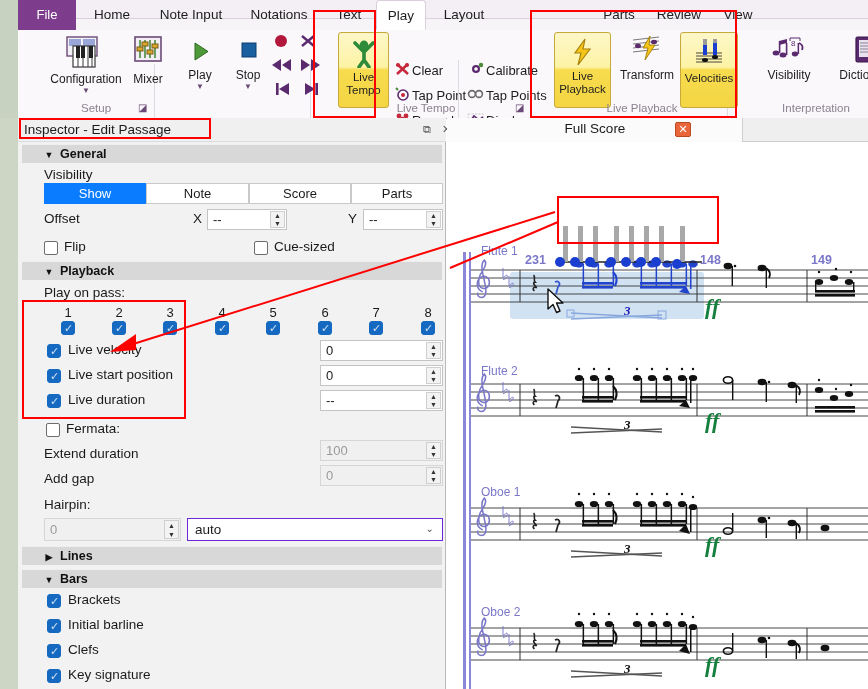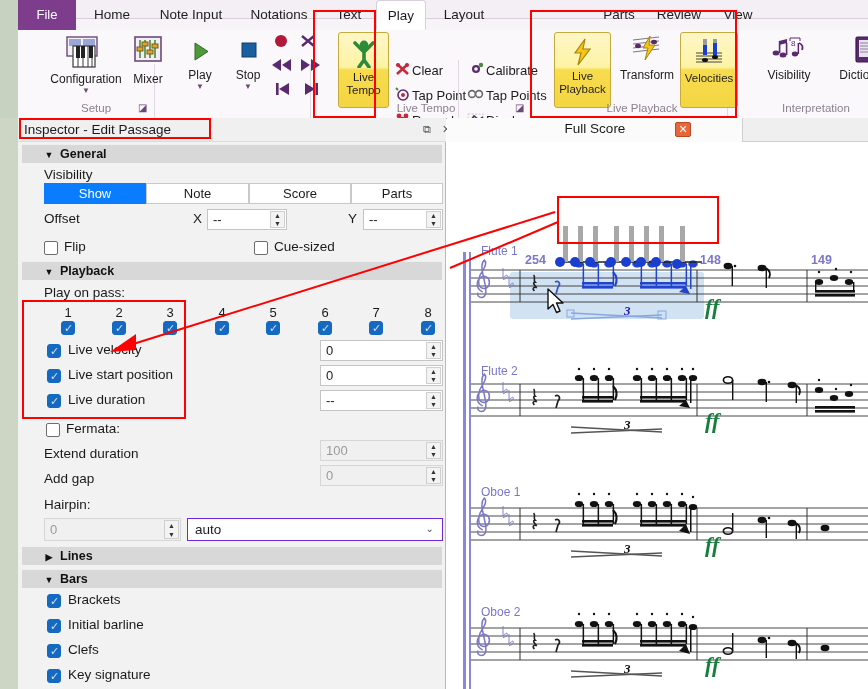--- a/index.html
+++ b/index.html
@@ -968,21 +968,21 @@
         <circle cx="209" cy="120" r="5" fill="#1a3fd0"></circle>
         <circle cx="230" cy="122" r="5" fill="#1a3fd0"></circle>
       </g>
     </svg>
 
     <div class="staffname" style="left:34px;top:102px;">Flute 1</div>
     <div class="staffname" style="left:34px;top:222px;">Flute 2</div>
     <div class="staffname" style="left:34px;top:343px;">Oboe 1</div>
     <div class="staffname" style="left:34px;top:463px;">Oboe 2</div>
 
-    <div class="barnum" style="left:78px;top:111px;">254</div>
+    <div class="barnum" style="left:78px;top:111px;">231</div>
     <div class="barnum" style="left:253px;top:111px;">148</div>
     <div class="barnum" style="left:364px;top:111px;">149</div>
 
     <div class="tupnum" style="left:177px;top:161px;">3</div>
     <div class="tupnum blk" style="left:177px;top:275px;">3</div>
     <div class="tupnum blk" style="left:177px;top:399px;">3</div>
     <div class="tupnum blk" style="left:177px;top:519px;">3</div>
 
     <div class="dyn" style="left:258px;top:152px;">ff</div>
     <div class="dyn" style="left:258px;top:266px;">ff</div>

